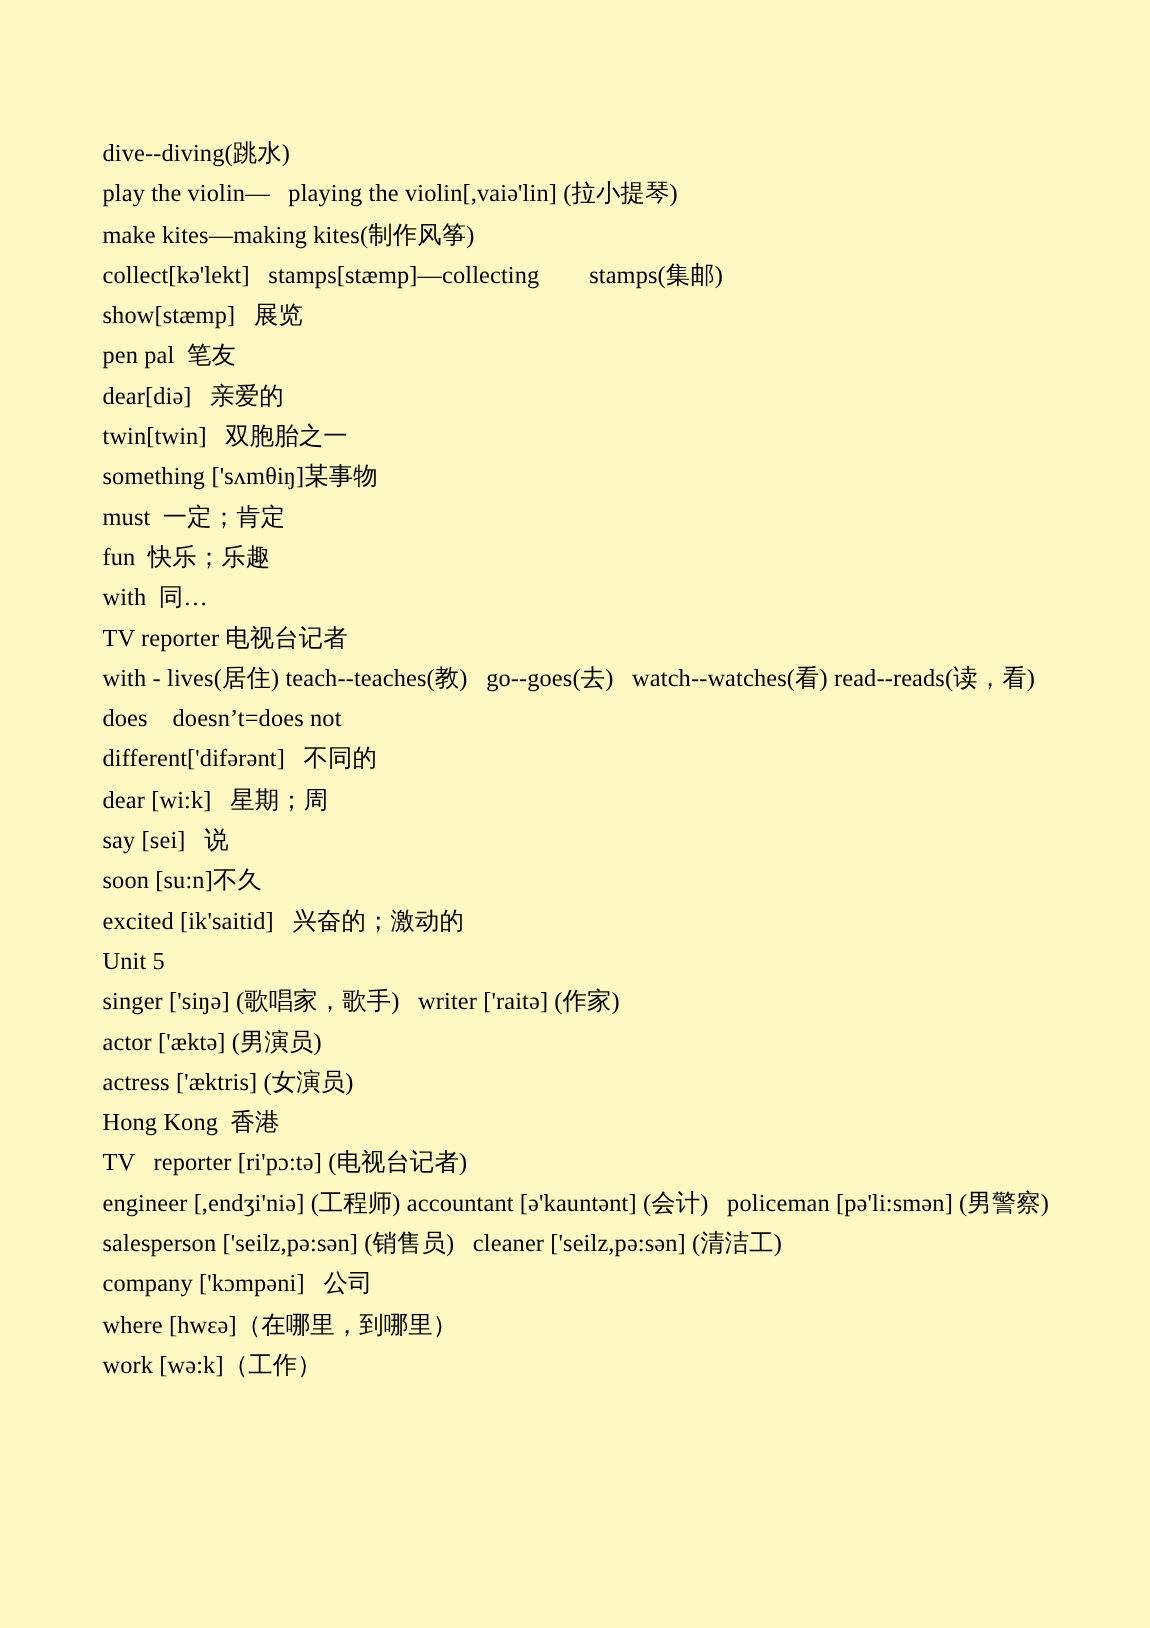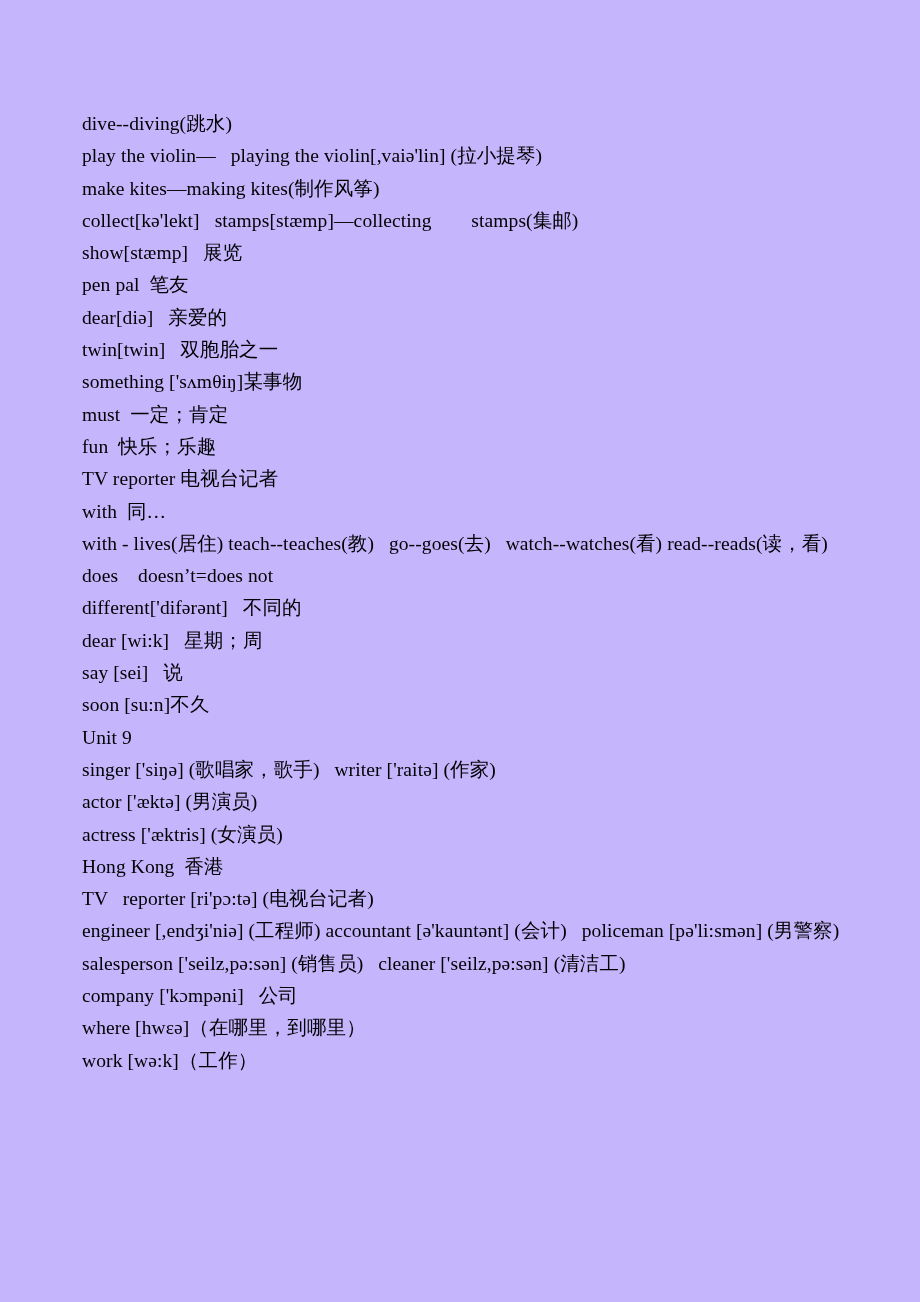--- a/index.html
+++ b/index.html
@@ -4,21 +4,21 @@
 <style>
   html, body {
     margin: 0;
     padding: 0;
     background: #ffffff;
   }
   .page {
     position: relative;
     width: 920px;
     height: 1302px;
-    background: #c4b5fd;
+    background: #fef9c3;
     overflow: hidden;
     box-sizing: border-box;
   }
   .doc-body {
     position: absolute;
     left: 82px;
     top: 108px;
     width: 764px;
   }
   .line {
@@ -40,29 +40,30 @@
     <div class="line">play the violin—   playing the violin[,vaiə'lin] (拉小提琴)</div>
     <div class="line">make kites—making kites(制作风筝)</div>
     <div class="line">collect[kə'lekt]   stamps[stæmp]—collecting        stamps(集邮)</div>
     <div class="line">show[stæmp]   展览</div>
     <div class="line">pen pal  笔友</div>
     <div class="line">dear[diə]   亲爱的</div>
     <div class="line">twin[twin]   双胞胎之一</div>
     <div class="line">something ['sʌmθiŋ]某事物</div>
     <div class="line">must  一定；肯定</div>
     <div class="line">fun  快乐；乐趣</div>
+    <div class="line">with  同…</div>
     <div class="line">TV reporter 电视台记者</div>
-    <div class="line">with  同…</div>
     <div class="line">with ‐ lives(居住) teach--teaches(教)   go--goes(去)   watch--watches(看) read--reads(读，看)</div>
     <div class="line">does    doesn’t=does not</div>
     <div class="line">different['difərənt]   不同的</div>
     <div class="line">dear [wi:k]   星期；周</div>
     <div class="line">say [sei]   说</div>
     <div class="line">soon [su:n]不久</div>
-    <div class="line">Unit 9</div>
+    <div class="line">excited [ik'saitid]   兴奋的；激动的</div>
+    <div class="line">Unit 5</div>
     <div class="line">singer ['siŋə] (歌唱家，歌手)   writer ['raitə] (作家)</div>
     <div class="line">actor ['æktə] (男演员)</div>
     <div class="line">actress ['æktris] (女演员)</div>
     <div class="line">Hong Kong  香港</div>
     <div class="line">TV   reporter [ri'pɔ:tə] (电视台记者)</div>
     <div class="line">engineer [,endʒi'niə] (工程师) accountant [ə'kauntənt] (会计)   policeman [pə'li:smən] (男警察)   salesperson ['seilz,pə:sən] (销售员)   cleaner ['seilz,pə:sən] (清洁工)</div>
     <div class="line">company ['kɔmpəni]   公司</div>
     <div class="line">where [hwɛə]（在哪里，到哪里）</div>
     <div class="line">work [wə:k]（工作）</div>
   </div>

